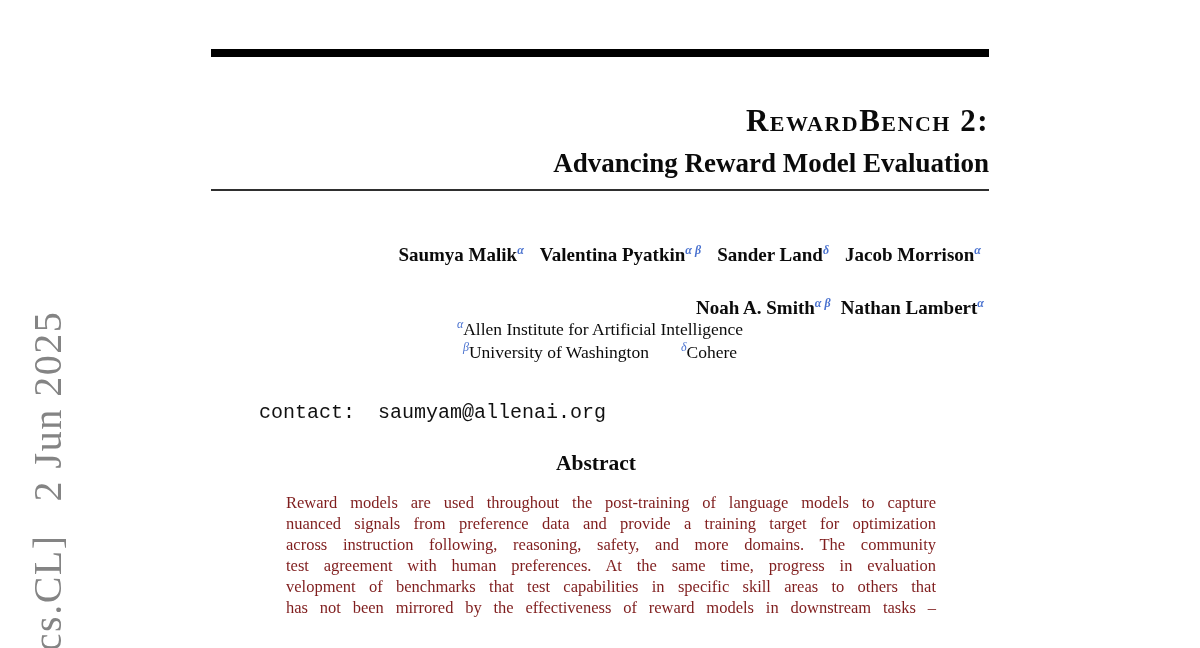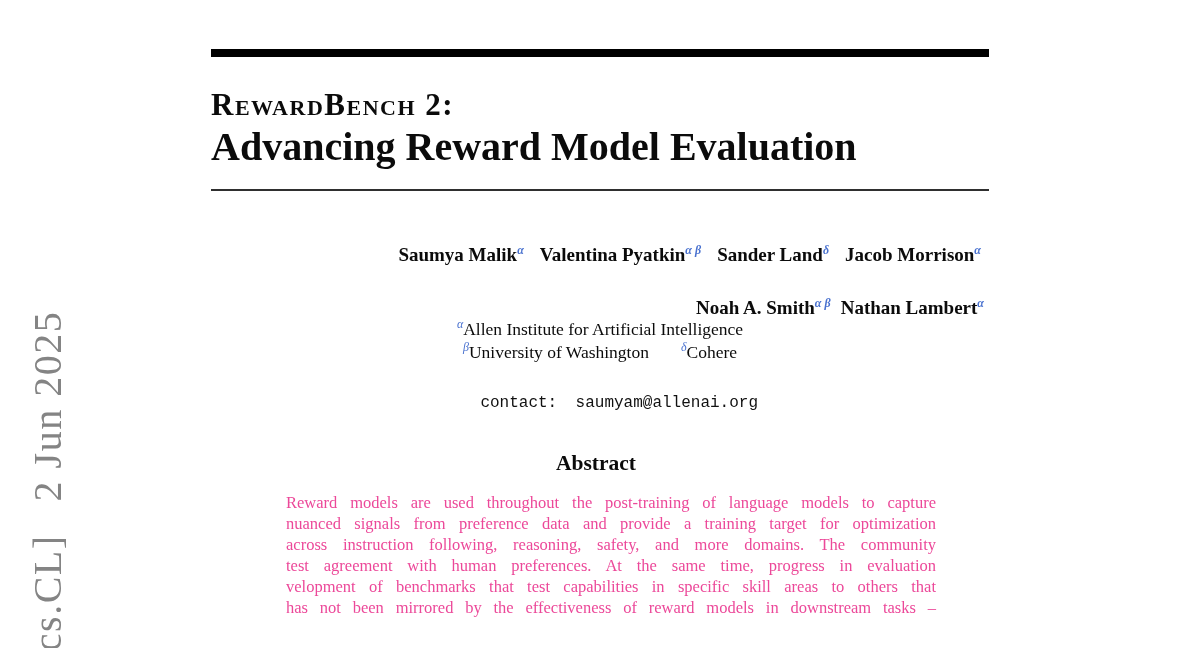--- a/index.html
+++ b/index.html
@@ -18,26 +18,26 @@
     transform:rotate(-90deg);transform-origin:0 0;
     font-size:40px;line-height:52px;letter-spacing:1.5px;
     color:#848484;white-space:pre;
   }
 
   
   .top-bar{position:absolute;left:211px;top:49px;width:778px;height:8px;background:#000000;}
   .mid-rule{position:absolute;left:211px;top:189px;width:778px;height:2px;background:#2f2f2f;}
 
   
-  .title-block{position:absolute;left:211px;top:84px;width:778px;text-align:left;}
+  .title-block{position:absolute;left:211px;top:100px;width:778px;text-align:right;}
   .title-line1{
     font-size:31px;font-weight:bold;line-height:42px;
     font-variant:small-caps;letter-spacing:1.5px;
   }
-  .title-line2{font-size:40px;font-weight:bold;line-height:42px;}
+  .title-line2{font-size:27px;font-weight:bold;line-height:42px;}
 
   
   .authors-row{
     position:absolute;left:211px;width:778px;
     display:flex;justify-content:flex-end;align-items:baseline;
     font-size:19px;font-weight:bold;line-height:22px;white-space:nowrap;
   }
   .authors-row1{top:244px;}
   .authors-row2{top:281px;}
   .authors-row1 .author{margin:0 8px;}
@@ -58,36 +58,36 @@
   .aff-row1{top:318px;}
   .aff-row2{top:341px;}
   .aff-row2 .affiliation + .affiliation{margin-left:32px;}
   .aff-sup{
     font-size:12px;font-style:italic;color:#4a72cf;
     position:relative;top:-7px;
   }
 
   
   .contact-line{
-    position:absolute;left:211px;top:373px;width:778px;
-    text-align:center;
+    position:absolute;left:211px;top:383px;width:778px;
+    text-align:left;
     font-family:"Liberation Mono","DejaVu Sans Mono",monospace;
-    font-size:16px;line-height:20px;color:#111111;white-space:pre;
+    font-size:20px;line-height:20px;color:#111111;white-space:pre;
   }
   .contact-label{margin-right:1.15em;}
   .contact-email{color:#111111;text-decoration:none;}
 
   
   .abstract-heading{
     position:absolute;left:207px;top:450px;width:778px;
     text-align:center;font-size:21.5px;font-weight:bold;line-height:26px;
   }
   .abstract-body{
     position:absolute;left:286px;top:492px;width:650px;
-    font-size:16.5px;line-height:21px;color:#ec4899;
+    font-size:16.5px;line-height:21px;color:#7f1d1d;
   }
   .abs-line{
     text-align:justify;
     text-align-last:justify;
     height:21px;white-space:nowrap;
   }
 </style>
 </head>
 <body>
 

